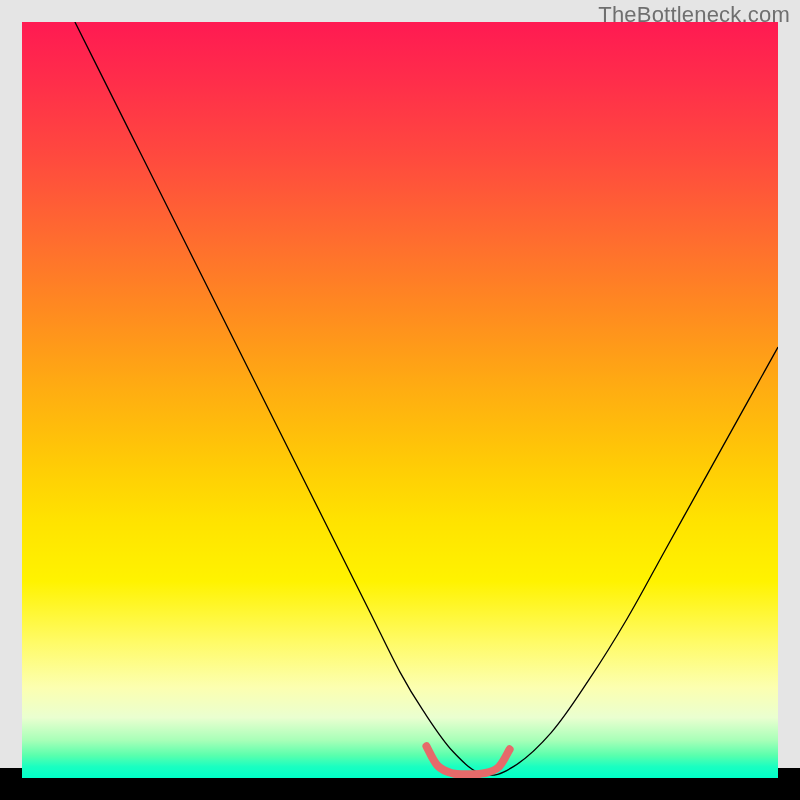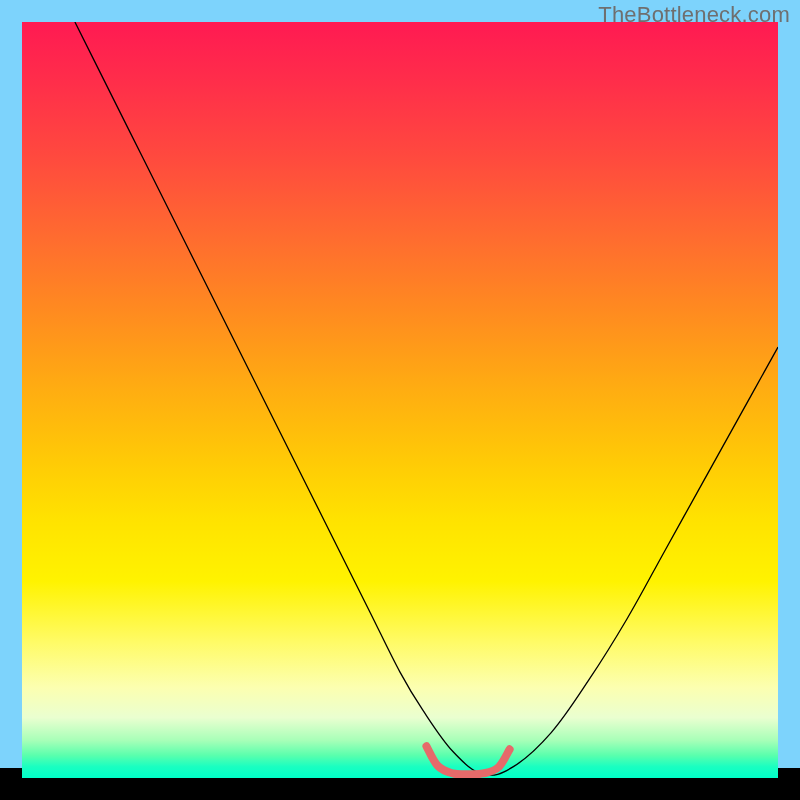--- a/index.html
+++ b/index.html
@@ -8,21 +8,21 @@
     width: 800px;
     height: 800px;
     background: #000;
     font-family: Arial, Helvetica, sans-serif;
     overflow: hidden;
   }
   .stage {
     position: relative;
     width: 800px;
     height: 768px;
-    background: #7dd3fc;
+    background: #e5e5e5;
   }
   .plot {
     position: absolute;
     left: 22px;
     top: 22px;
     width: 756px;
     height: 756px;
     background: linear-gradient(
       to bottom,
       #ff1a52 0%,

